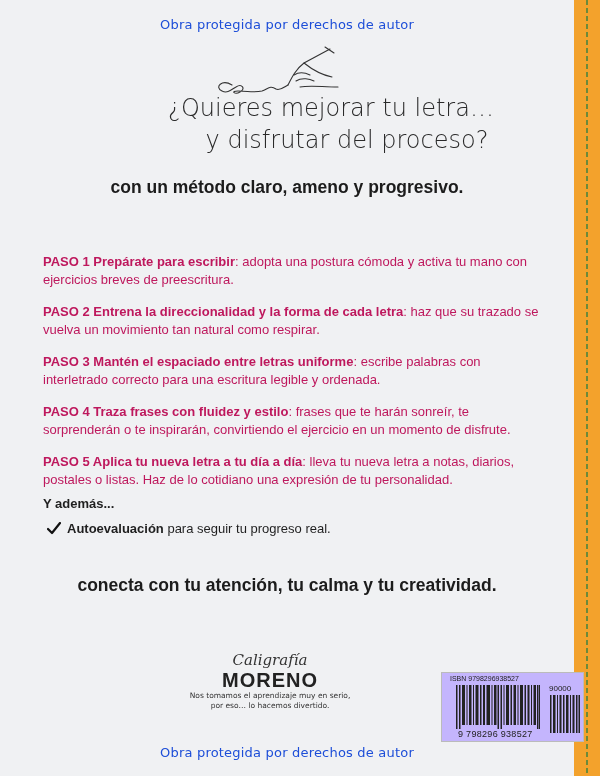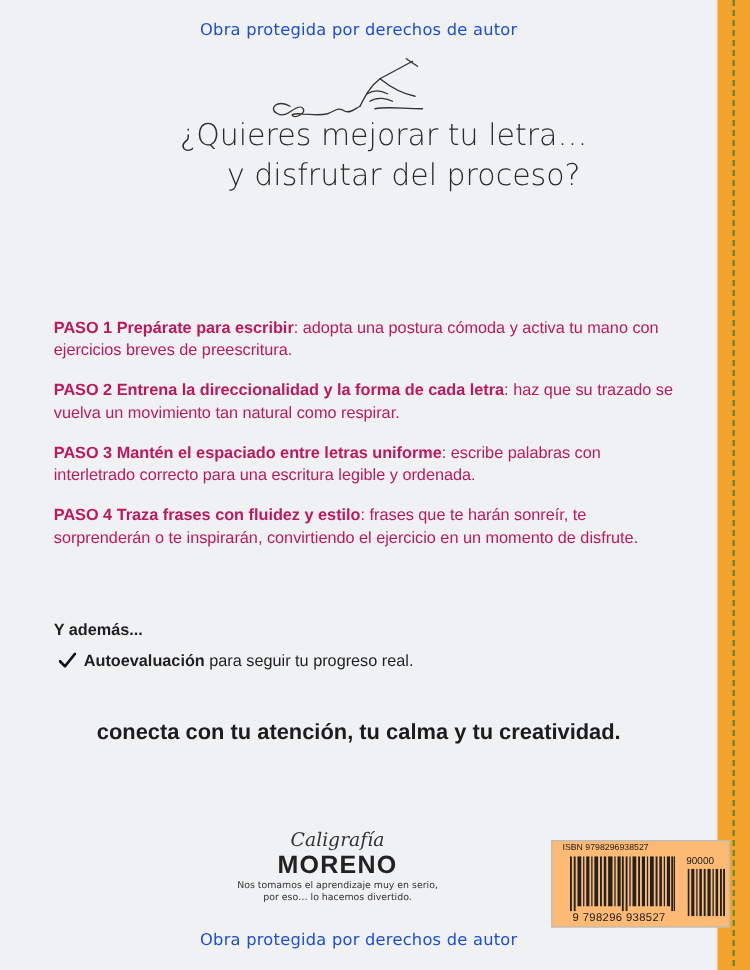--- a/index.html
+++ b/index.html
@@ -48,27 +48,27 @@
   .check-row svg { display:block; }
 
   .closing {
     position:absolute; top:574px; left:0; width:574px; text-align:center;
     font-weight:bold; font-size:17.5px; line-height:23px; color:#1c1c1c;
   }
 
   .logo { position:absolute; left:170px; top:652px; width:200px; text-align:center; }
   .logo .disenado { font-family:"DejaVu Sans", sans-serif; font-size:8px; color:#333; }
   .logo .heart { color:#c0392b; font-size:10px; }
-  .logo .caligrafia { font-family:"DejaVu Serif", serif; font-style:italic; font-size:15px; color:#333; line-height:17px;margin-top:12px; }
+  .logo .caligrafia { font-family:"DejaVu Serif", serif; font-style:italic; font-size:15px; color:#333; line-height:17px; }
   .logo .moreno { font-weight:bold; font-size:20px; letter-spacing:1px; color:#222; line-height:22px; }
   .logo .tagline { font-family:"DejaVu Sans", sans-serif; font-size:7.5px; color:#333; line-height:10px; }
 
   .barcode-box {
     position:absolute; left:441px; top:672px; width:143px; height:70px;
-    background:#fdba74; border:1px solid #bbb; box-sizing:border-box;
+    background:#c4b5fd; border:1px solid #bbb; box-sizing:border-box;
   }
   .isbn-label { position:absolute; left:8px; top:2px; font-size:7px; color:#222; }
   .bars-main { position:absolute; left:14px; top:12px; width:84px; height:44px; }
   .bars-add { position:absolute; left:108px; top:22px; width:30px; height:38px; }
   .addon-label { position:absolute; left:107px; top:11px; font-size:8px; color:#222; }
   .digits { position:absolute; left:16px; top:56px; font-size:9px; color:#222; letter-spacing:0.3px; }
 </style>
 </head>
 <body>
 
@@ -81,33 +81,35 @@
 <svg class="hand-svg" width="150" height="62" viewBox="0 0 150 62" fill="none" stroke="#333" stroke-width="1.1" stroke-linecap="round">
   <path d="M22 40 C12 34 4 42 12 46 C18 49 22 44 26 42 C32 38 36 44 30 47 C25 50 20 46 28 46 C38 46 44 48 52 46 C58 44 60 40 66 44 C70 46 74 42 78 40"></path>
   <path d="M78 40 C82 32 86 24 94 18 L120 4"></path>
   <path d="M115 2 L124 8"></path>
   <path d="M94 18 C104 26 112 30 122 32"></path>
   <path d="M84 30 C90 26 96 28 100 30"></path>
   <path d="M86 36 C92 32 100 34 104 36"></path>
   <path d="M90 42 C100 40 112 42 128 42"></path>
 </svg>
 
-<div class="headline" style="top:92px;">
+<div class="headline" style="top:92px;padding-left:24px;">
   <span class="l1">¿Quieres mejorar tu letra…</span>
   <span class="l2">y disfrutar del proceso?</span>
 </div>
 
 <div class="subtitle">
+  <div>con un método claro, ameno y progresivo.</div>
 </div>
 
 <div class="steps">
   <p class="step"><b>PASO 1 Prepárate para escribir</b><span>: adopta una postura cómoda y activa tu mano con ejercicios breves de preescritura.</span></p>
   <p class="step"><b>PASO 2 Entrena la direccionalidad y la forma de cada letra</b><span>: haz que su trazado se vuelva un movimiento tan natural como respirar.</span></p>
   <p class="step"><b>PASO 3 Mantén el espaciado entre letras uniforme</b><span>: escribe palabras con interletrado correcto para una escritura legible y ordenada.</span></p>
   <p class="step"><b>PASO 4 Traza frases con fluidez y estilo</b><span>: frases que te harán sonreír, te sorprenderán o te inspirarán, convirtiendo el ejercicio en un momento de disfrute.</span></p>
+  <p class="step"><b>PASO 5 Aplica tu nueva letra a tu día a día</b><span>: lleva tu nueva letra a notas, diarios, postales o listas. Haz de lo cotidiano una expresión de tu personalidad.</span></p>
 </div>
 
 <div class="ademas">Y además...</div>
 <div class="check-row">
   <svg width="14" height="13" viewBox="0 0 14 13">
       <path d="M1 7 L5 11 L13 1" stroke="#111" stroke-width="2.2" fill="none" stroke-linecap="round" stroke-linejoin="round"></path>
     </svg>
   <span><b>Autoevaluación</b><span> para seguir tu progreso real.</span></span>
 </div>
 

